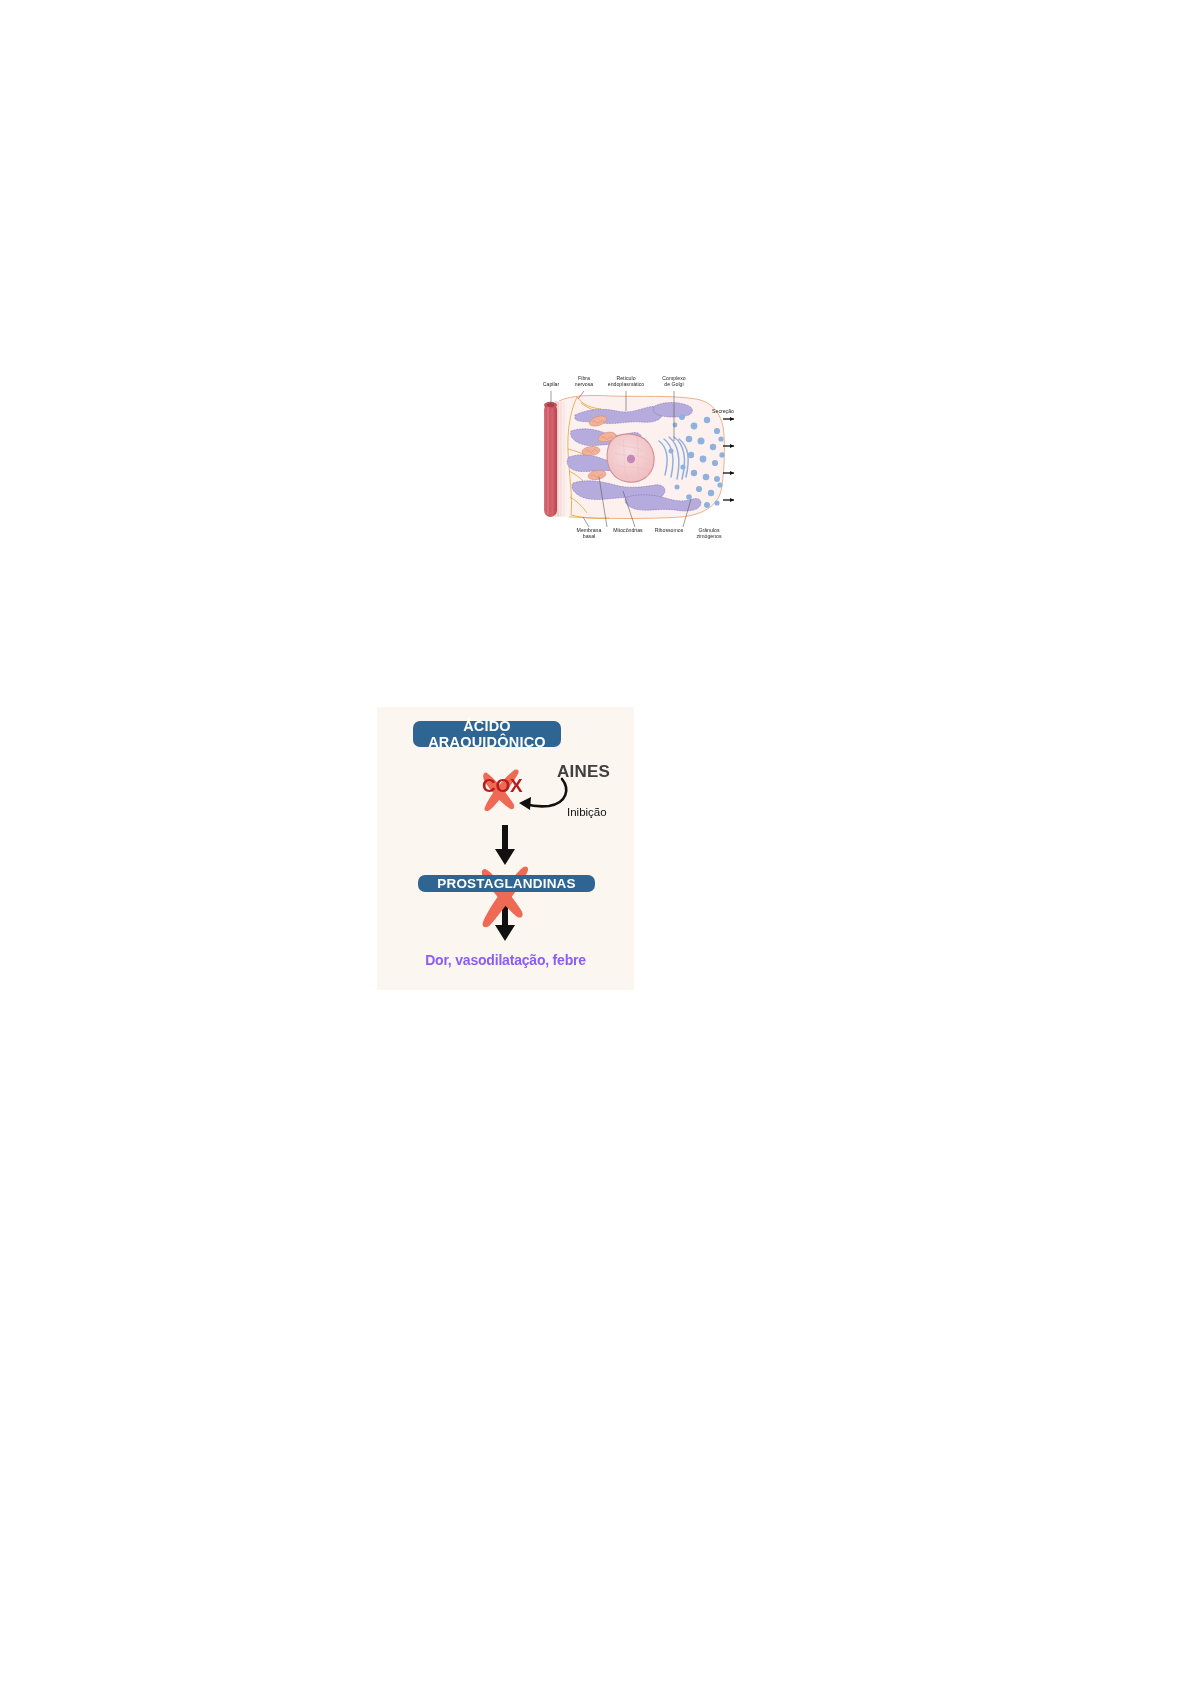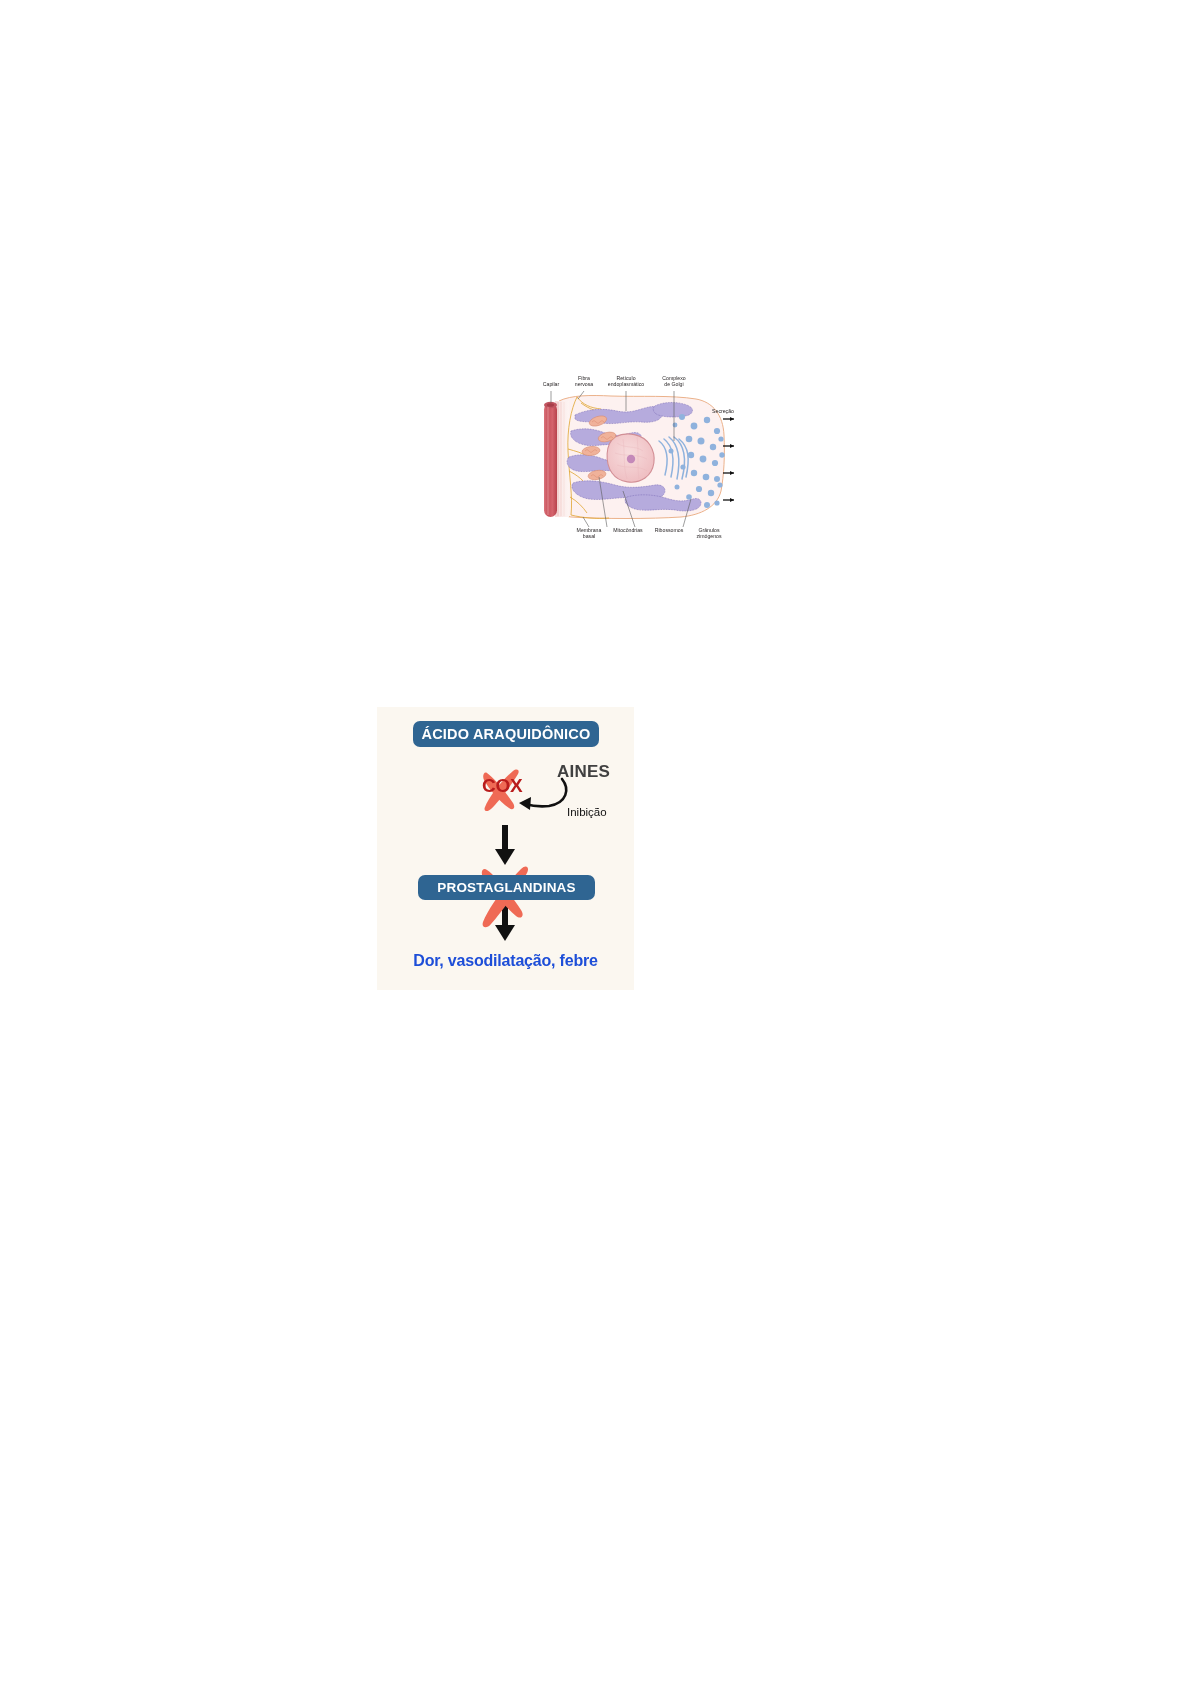--- a/index.html
+++ b/index.html
@@ -33,25 +33,25 @@
     background:#2f6592;
     color:#ffffff;
     font-weight:bold;
     border-radius:7px;
     text-align:center;
     font-family:"Liberation Sans",sans-serif;
     letter-spacing:0.2px;
     display:flex;align-items:center;justify-content:center;
   }
   #pill-aa{
-    left:36px; top:14px; width:186px; height:26px;
+    left:36px; top:14px; width:148px; height:26px;
     font-size:14.5px;
   }
   #pill-pg{
-    left:41px; top:168px; width:177px; height:25px;
+    left:41px; top:168px; width:177px; height:17px;
     font-size:13.5px;
     text-align:center;
   }
   #cox-label{
     position:absolute; left:105px; top:68px;
     font-size:19px; font-weight:bold; color:#b91c1c;
     font-family:"Liberation Sans",sans-serif;
     letter-spacing:-0.3px;
   }
   #aines-label{
@@ -61,21 +61,21 @@
     letter-spacing:0.2px;
   }
   #inibicao-label{
     position:absolute; left:190px; top:99px;
     font-size:11.5px; color:#111111;
     font-family:"Liberation Sans",sans-serif;
   }
   #outcome-label{
     position:absolute; left:0px; top:245px; width:257px;
     text-align:center;
-    font-size:16px; font-weight:bold; color:#1d4ed8;
+    font-size:14px; font-weight:bold; color:#8b5cf6;
     font-family:"Liberation Sans",sans-serif;
     letter-spacing:-0.2px;
   }
   .flow-svg{position:absolute;left:0;top:0;width:257px;height:283px;pointer-events:none;}
 </style>
 </head>
 <body>
 
 <div id="cell-figure">
 

